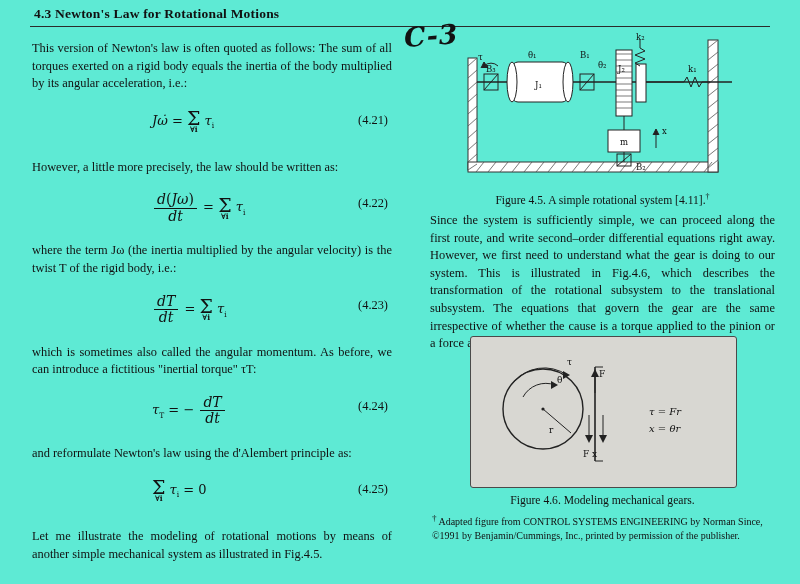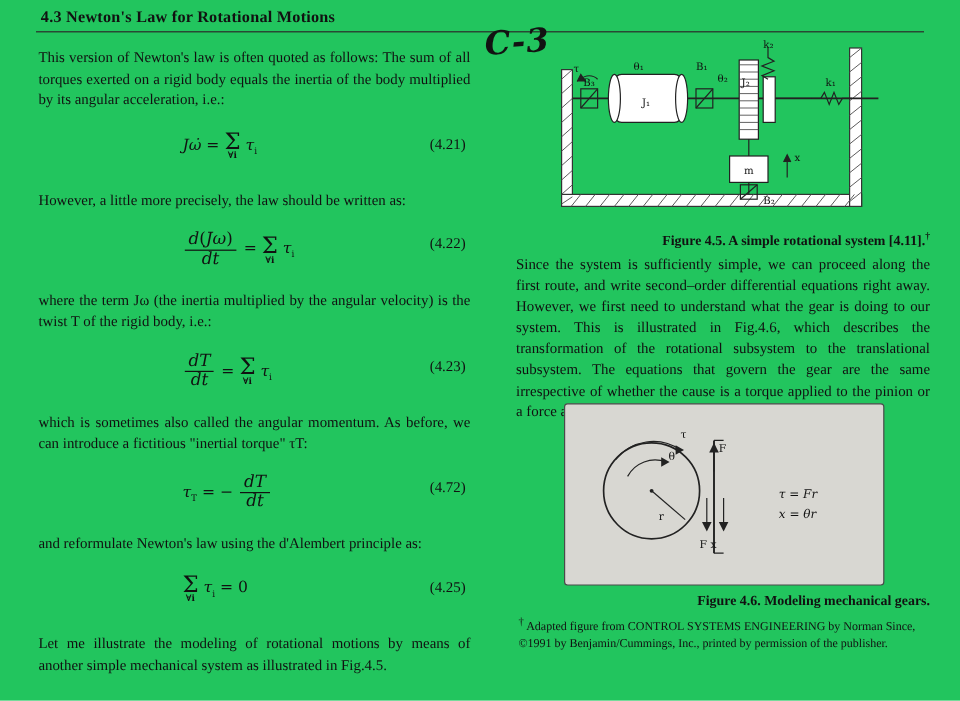--- a/index.html
+++ b/index.html
@@ -11,21 +11,21 @@
     width: 800px;
     height: 584px;
     position: relative;
     overflow: hidden;
     font-family: "Liberation Serif", serif;
     color: #111111;
   }
   .page {
     position: absolute;
     inset: 0;
-    background: #22c55e;
+    background: #5eead4;
   }
   
   .section-title {
     position: absolute;
     left: 34px;
     top: 6px;
     font-size: 13.5px;
     font-weight: bold;
     letter-spacing: 0.2px;
   }
@@ -119,22 +119,22 @@
   
   .fig45 {
     position: absolute;
     left: 432px;
     top: 30px;
     width: 340px;
     height: 160px;
   }
   .fig-caption {
     font-size: 11.6px;
-    text-align: right;
-    font-weight: bold;
+    text-align: center;
+    font-weight: normal;
   }
   .fig45-cap {
     position: absolute;
     left: 430px;
     top: 192px;
     width: 345px;
   }
   
   .fig46 {
     position: absolute;
@@ -227,21 +227,21 @@
     <p class="body">which is sometimes also called the angular momentum. As before, we can introduce a fictitious "inertial torque" τT:</p>
 
     <div class="eq-row">
       <span class="eq">
         <span class="it">τ</span><sub class="vi">T</sub> = −
         <span class="frac">
           <span class="num"><span class="it">dT</span></span>
           <span class="den"><span class="it">dt</span></span>
         </span>
       </span>
-      <span class="eq-num">(4.72)</span>
+      <span class="eq-num">(4.24)</span>
     </div>
 
     <p class="body">and reformulate Newton's law using the d'Alembert principle as:</p>
 
     <div class="eq-row">
       <span class="eq">
         <span class="sum">
           <span class="big">Σ</span><span class="sub">∀i</span>
         </span>
         <span class="it">τ</span><sub class="vi">i</sub> = 0

